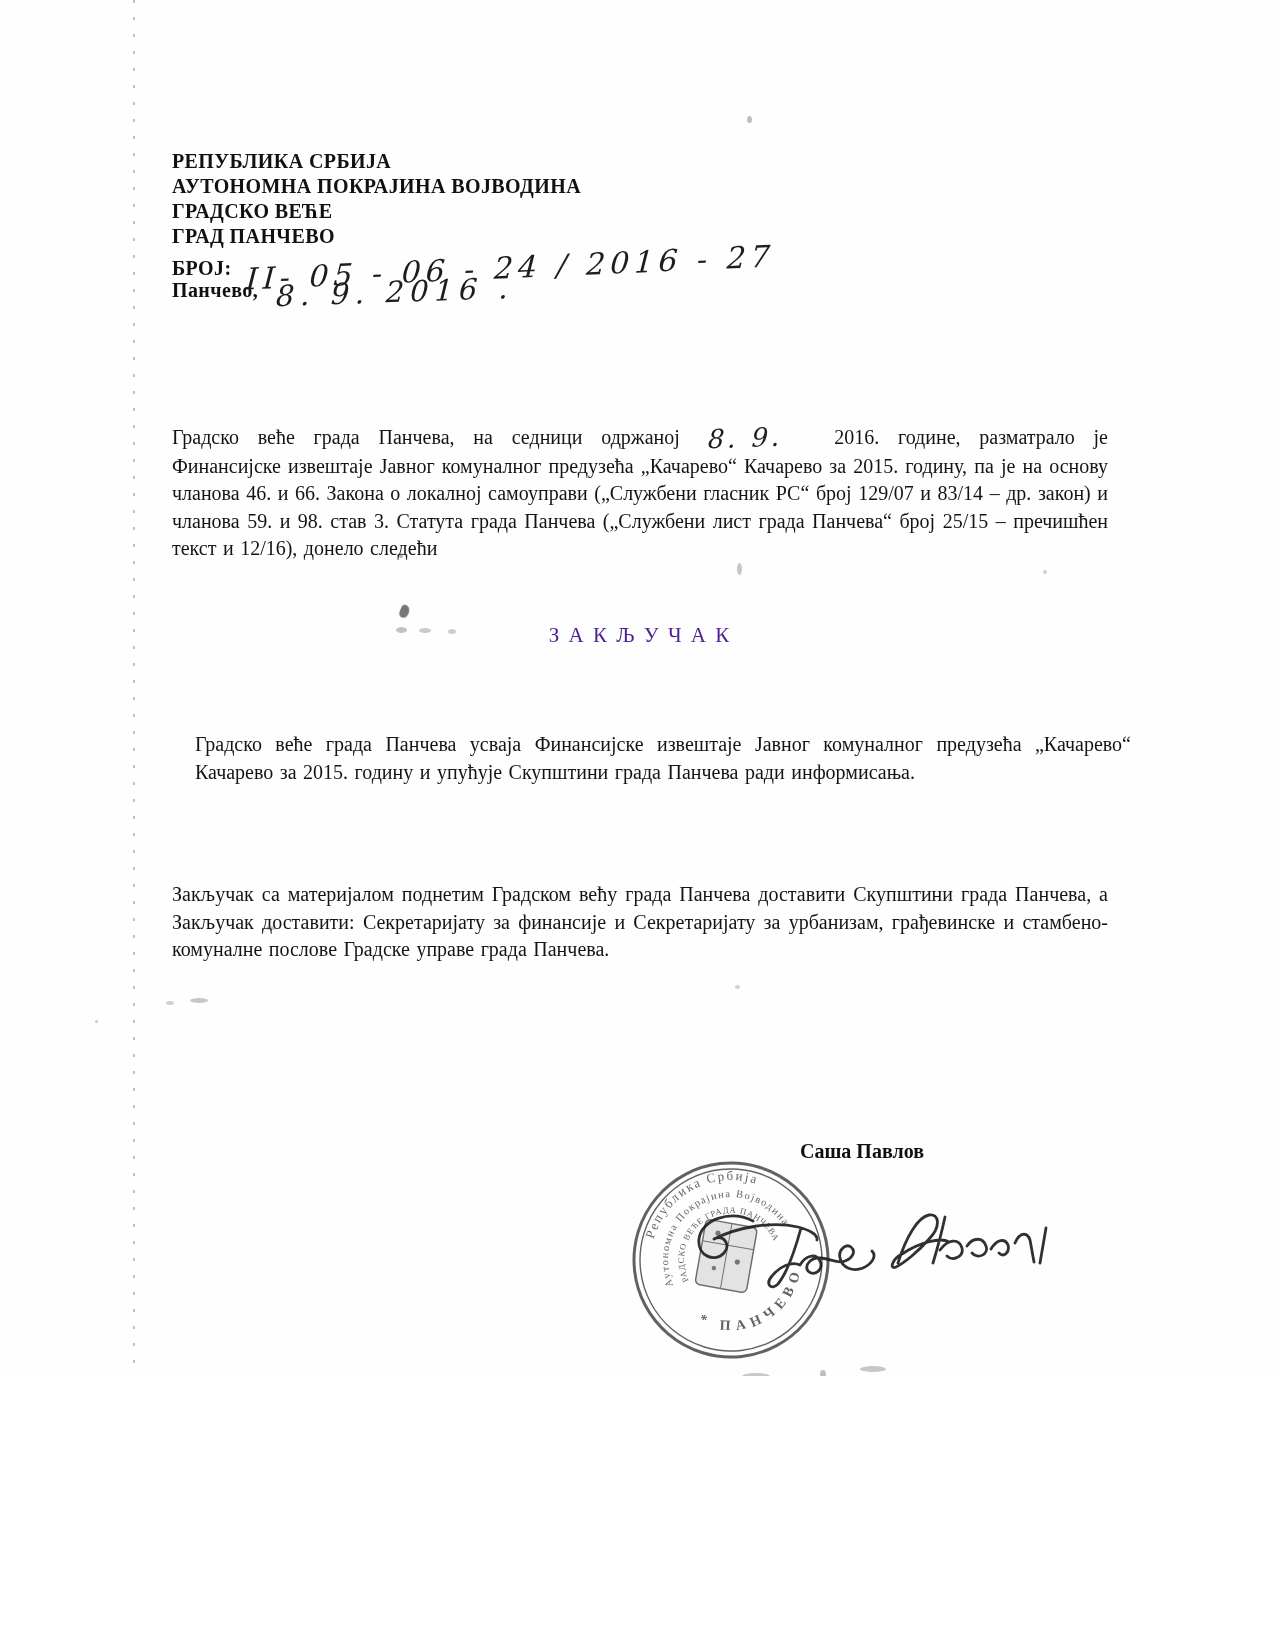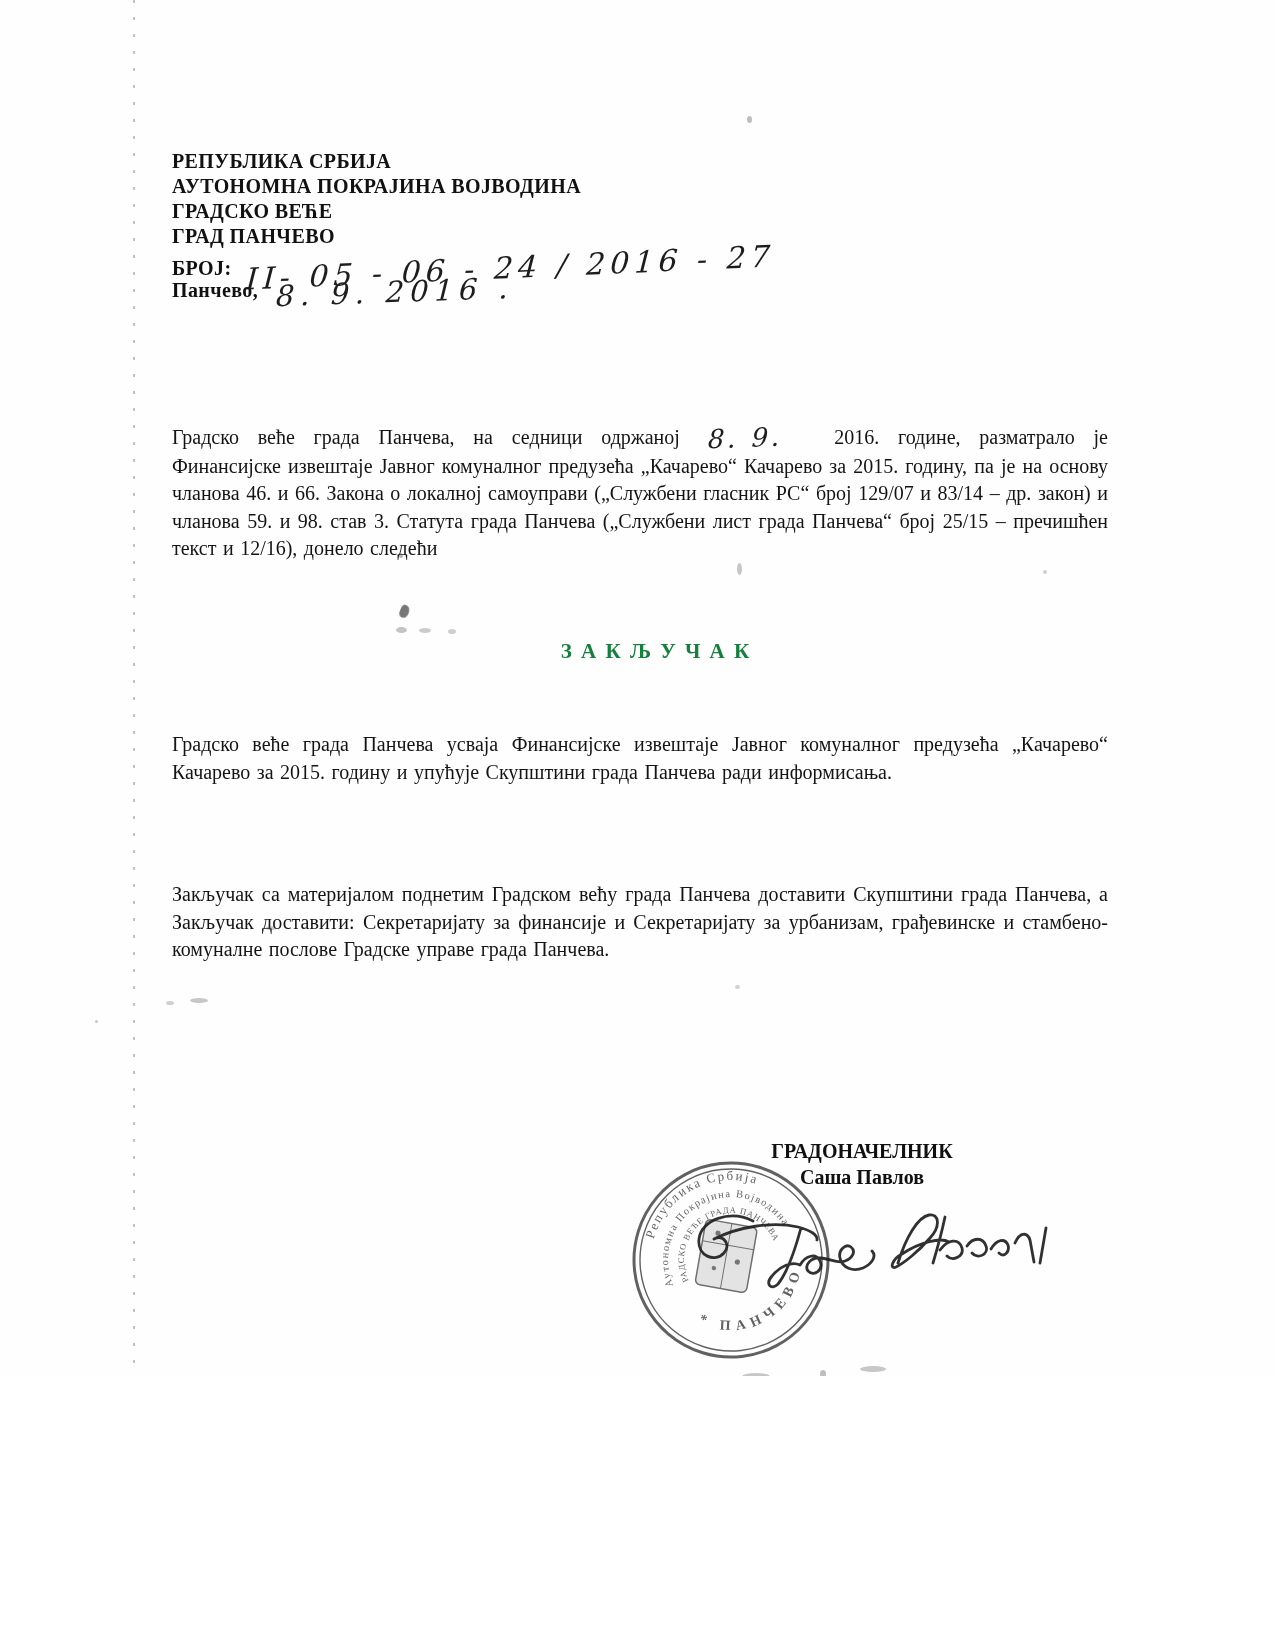--- a/index.html
+++ b/index.html
@@ -25,24 +25,24 @@
   }
   .hw-number{font-size:30px;letter-spacing:5px;margin-left:14px;transform:rotate(-2.5deg) skewX(-6deg);vertical-align:-3px;}
   .hw-date{font-size:29px;letter-spacing:6px;margin-left:18px;transform:rotate(-2deg) skewX(-5deg);vertical-align:-5px;}
   .hw-inline{font-size:26px;letter-spacing:3px;margin:0 52px 0 28px;transform:rotate(-2deg) skewX(-5deg);vertical-align:-3px;}
   .text-col{position:absolute;left:172px;width:936px;margin:0;}
   .intro{top:424px;}
   .body-text{
     font-size:20px;line-height:27.5px;text-align:justify;word-spacing:1.5px;color:#141414;
   }
   .doc-title{
-    position:absolute;left:172px;width:936px;top:623px;margin:16px;
-    text-align:center;font-size:21px;font-weight:bold;letter-spacing:2px;color:#15803d;
+    position:absolute;left:172px;width:936px;top:623px;margin:0;
+    text-align:center;font-size:21px;font-weight:normal;letter-spacing:2px;color:#4c1d95;
   }
-  .para-1{top:731px;}
+  .para-1{top:731px;margin-left:23px;}
   .para-2{top:806px;}
   .para-3{top:881px;}
   .sig-block{
     position:absolute;left:672px;top:1138px;width:380px;
     text-align:center;font-weight:bold;font-size:20px;line-height:26px;color:#101010;white-space:nowrap;
   }
   .stamp-svg{position:absolute;left:590px;top:1095px;}
   .speck{position:absolute;background:#4a4a4a;border-radius:50%;filter:blur(.6px);}
 </style>
 </head>
@@ -62,21 +62,20 @@
   </header>
 
   <p class="text-col body-text intro"><span>Градско веће града Панчева, на седници одржаној</span><span class="hw hw-inline">8. 9.</span><span>2016. године, разматрало је Финансијске извештаје Јавног комуналног предузећа „Качарево“ Качарево за 2015. годину, па је на основу чланова 46. и 66. Закона о локалној самоуправи („Службени гласник РС“ број 129/07 и 83/14 – др. закон) и чланова 59. и 98. став 3. Статута града Панчева („Службени лист града Панчева“ број 25/15 – пречишћен текст и 12/16), донело следећи</span></p>
 
   <h1 class="doc-title">З А К Љ У Ч А К</h1>
 
   <p class="text-col body-text para-1">Градско веће града Панчева усваја Финансијске извештаје Јавног комуналног предузећа „Качарево“ Качарево за 2015. годину и упућује Скупштини града Панчева ради информисања.</p>
   <p class="text-col body-text para-3">Закључак са материјалом поднетим Градском већу града Панчева доставити Скупштини града Панчева, а Закључак доставити: Секретаријату за финансије и Секретаријату за урбанизам, грађевинске и стамбено-комуналне послове Градске управе града Панчева.</p>
 
   <div class="sig-block">
-    <div>ГРАДОНАЧЕЛНИК</div>
     <div>Саша Павлов</div>
   </div>
 
   <svg class="stamp-svg" width="490" height="330" viewBox="590 1095 490 330" xmlns="http://www.w3.org/2000/svg">
     <defs>
       <path id="ring1p" d="M 651 1260 a 80 80 0 1 1 160 0 a 80 80 0 1 1 -160 0"></path>
       <path id="ring2p" d="M 668 1260 a 63 63 0 1 1 126 0 a 63 63 0 1 1 -126 0"></path>
       <path id="ring3p" d="M 684 1260 a 47 47 0 1 1 94 0 a 47 47 0 1 1 -94 0"></path>
       <path id="ringbp" d="M 661 1260 a 70 70 0 1 0 140 0 a 70 70 0 1 0 -140 0"></path>
     </defs>

